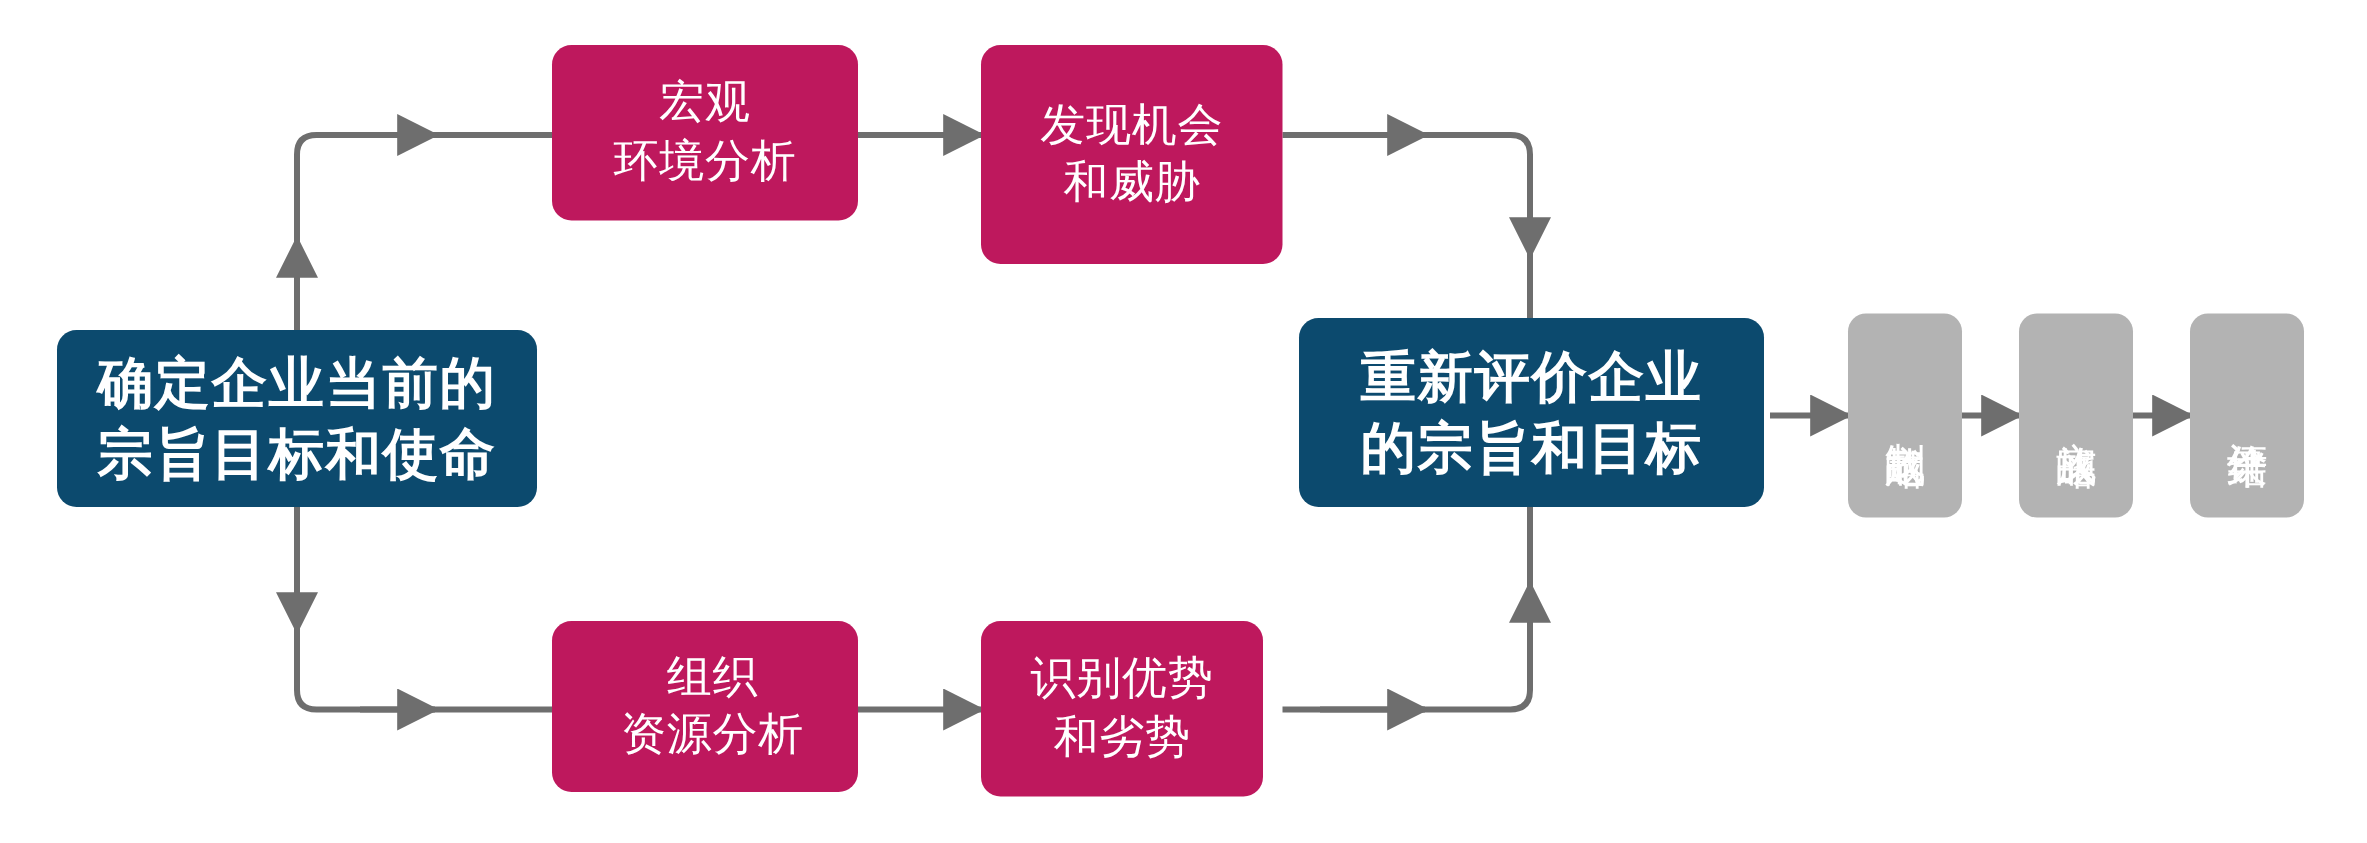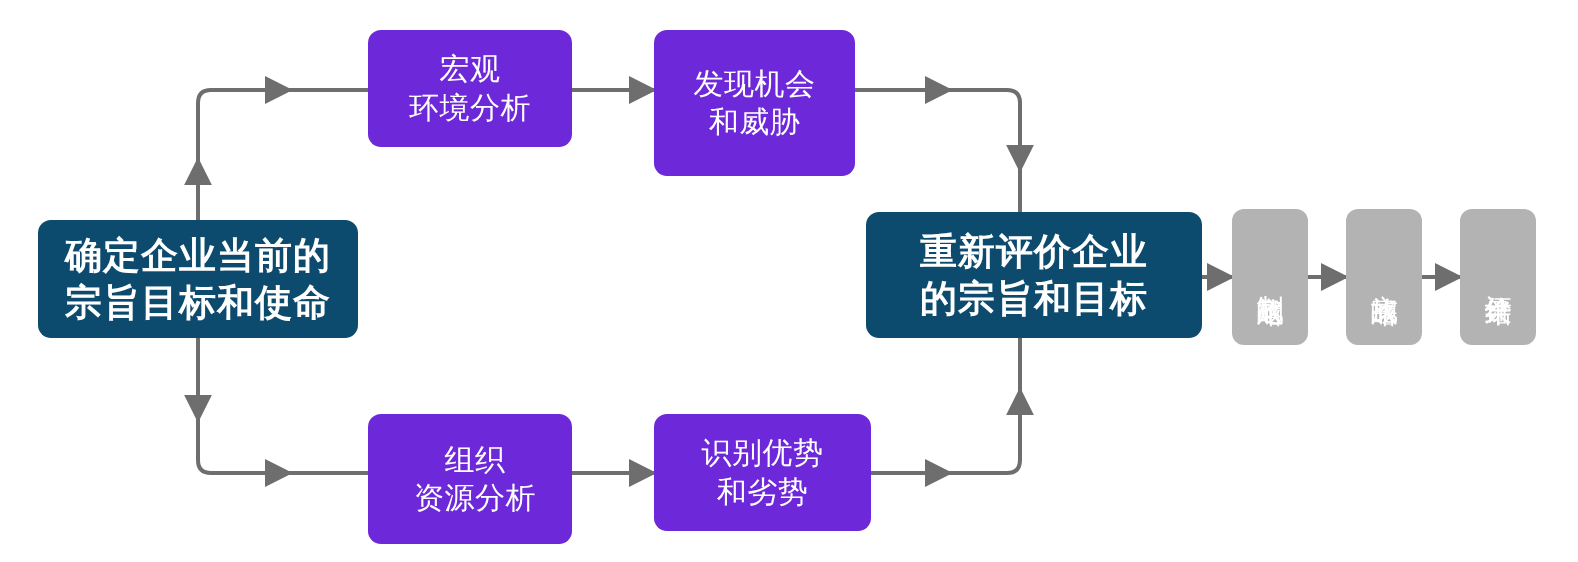--- a/index.html
+++ b/index.html
@@ -39,21 +39,21 @@
     letter-spacing: 0.5px;
   }
   .node-primary {
     background: #0c4a6e;
     font-size: 37px;
     font-weight: bold;
     border-radius: 13px;
     letter-spacing: 1px;
   }
   .node-step {
-    background: #6d28d9;
+    background: #be185d;
     font-size: 30px;
     font-weight: normal;
     border-radius: 13px;
   }
   .node-tail {
     background: #B3B3B3;
     font-size: 27px;
     font-weight: normal;
     border-radius: 12px;
     writing-mode: vertical-rl;
@@ -121,27 +121,27 @@
 
   <div class="node node-primary" style="left:38px; top:220px; width:320px; height:118px;">确定企业当前的
 宗旨目标和使命</div>
 
   <div class="node node-step" style="left:368px; top:30px; width:204px; height:117px;">宏观
 环境分析</div>
 
   <div class="node node-step" style="left:654px; top:30px; width:201px; height:146px;">发现机会
 和威胁</div>
 
-  <div class="node node-step" style="left:368px; top:414px; width:204px; height:130px;padding-left:10px;">组织
+  <div class="node node-step" style="left:368px; top:414px; width:204px; height:114px;padding-left:10px;">组织
 资源分析</div>
 
-  <div class="node node-step" style="left:654px; top:414px; width:217px; height:117px;">识别优势
+  <div class="node node-step" style="left:654px; top:414px; width:188px; height:117px;">识别优势
 和劣势</div>
 
-  <div class="node node-primary" style="left:866px; top:212px; width:336px; height:126px;">重新评价企业
+  <div class="node node-primary" style="left:866px; top:212px; width:310px; height:126px;">重新评价企业
 的宗旨和目标</div>
 
   <div class="node node-tail" style="left:1232px; top:209px; width:76px; height:136px;">制定战略</div>
 
   <div class="node node-tail" style="left:1346px; top:209px; width:76px; height:136px;">实施战略</div>
 
   <div class="node node-tail" style="left:1460px; top:209px; width:76px; height:136px;">评价结果</div>
 
 </div>
 

